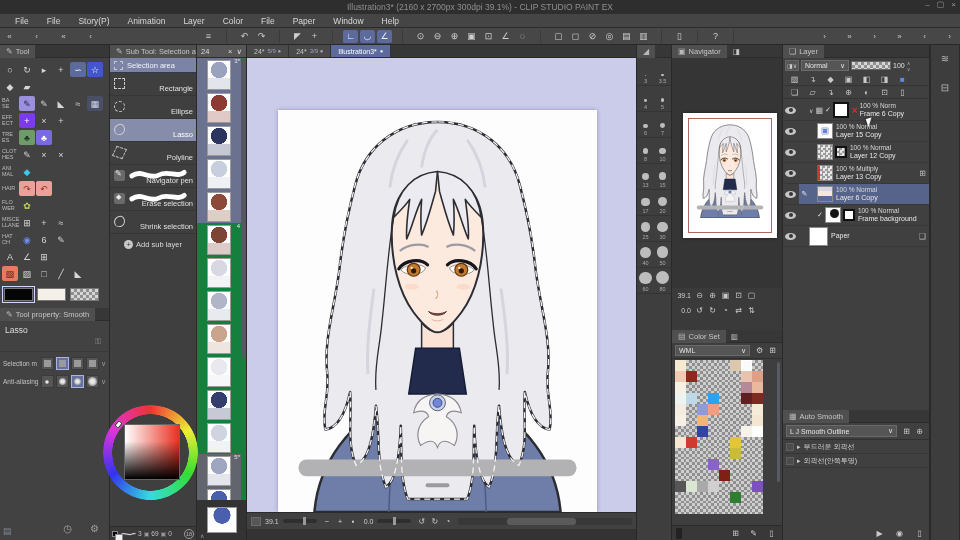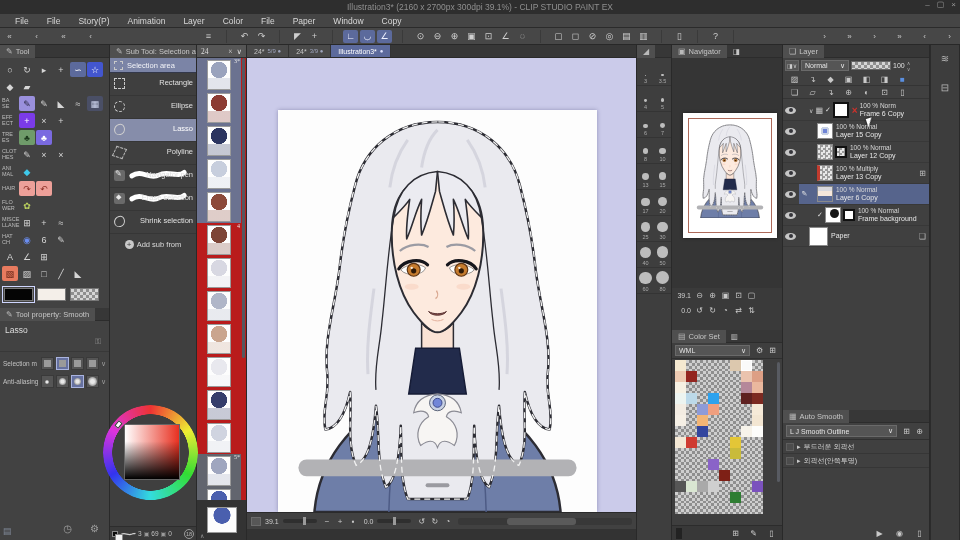--- a/index.html
+++ b/index.html
@@ -53,21 +53,21 @@
   .tp-caret{color:#9a9a9a;font-size:7px;}
   .tp-foot{position:absolute;right:8px;bottom:6px;display:flex;gap:14px;}
   .tp-foot span{font-size:10px;color:#9f9f9f;}
   .corner-ic{position:absolute;left:3px;bottom:4px;font-size:9px;color:#7f8796;}
 
   
   #subtool{left:110px;top:45px;width:87px;height:495px;background:#3f3f3f;}
   .stgroup{height:15px;background:#7b84a6;color:#f2f3f8;display:flex;align-items:center;gap:4px;padding:0 4px;font-size:7.5px;border-bottom:1px solid #33384a;}
   .stitem{position:relative;height:23px;border-bottom:1px solid #363636;}
   .stitem.sel{background:#868daa;}
-  .stname{position:absolute;right:3px;bottom:8px;font-size:7.5px;color:#e0e0e0;}
+  .stname{position:absolute;right:3px;bottom:2px;font-size:7.5px;color:#e0e0e0;}
   .stitem.sel .stname{color:#fff;}
   .stic{position:absolute;left:4px;top:5px;width:11px;height:11px;color:#c9c9c9;}
   .stic.rect{border:1px dashed #c9c9c9;}
   .stic.ellipse{border:1px dashed #c9c9c9;border-radius:50%;}
   .stic.lasso,.stic.lasso2{border:1.2px solid #cfcfcf;border-radius:60% 45% 55% 50%;transform:rotate(-12deg);}
   .stic.poly{border:1px dashed #b9b9b9;transform:rotate(18deg) skewX(-8deg);}
   .stic.pen{background:#6a6a6a;border-radius:2px;}
   .stic.pen:after{content:"✎";position:absolute;left:1px;top:-1px;font-size:8px;color:#e8e8e8;}
   .stic.erase{background:#6a6a6a;border-radius:2px;}
   .stic.erase:after{content:"◆";position:absolute;left:2px;top:0;font-size:7px;color:#e8e8e8;}
@@ -75,21 +75,21 @@
   .addsub{margin-top:6px;text-align:center;font-size:7.5px;color:#dadada;}
   .addsub .plus{display:inline-block;width:9px;height:9px;border-radius:50%;background:#c9c9c9;color:#3f3f3f;font-size:8px;line-height:9px;margin-right:3px;}
   .st-foot{position:absolute;left:0;bottom:0;width:100%;height:14px;background:#3a3a3a;border-top:1px solid #2d2d2d;display:flex;align-items:center;gap:2px;padding:0 2px;font-size:6.5px;color:#c0c0c0;}
   .bwchip{width:6px;height:6px;background:#0a0a0a;border:1px solid #888;position:relative;flex:none;}
   .bwchip:after{content:"";position:absolute;left:2px;top:2px;width:6px;height:6px;background:#f2f2f2;border:1px solid #888;}
   .sqg{width:16px;height:10px;flex:none;}
   .cnt-ic{color:#9a9a9a;font-size:6px;}
   .circ18{margin-left:auto;width:10px;height:10px;border:1px solid #9a9a9a;border-radius:50%;font-size:5.5px;display:flex;align-items:center;justify-content:center;color:#b5b5b5;}
 
   
-  #pages{left:197px;top:45px;width:50px;height:495px;background:#b91c1c;font-family:Liberation Serif, serif;}
+  #pages{left:197px;top:45px;width:50px;height:495px;background:#15803d;}
   .pages-head{display:flex;align-items:center;height:13px;background:#565656;font-size:7.5px;color:#ddd;gap:4px;padding:0 4px;border-bottom:1px solid #2c2c2c;}
   .pages-head .x{margin-left:auto;}
   #pageslist{position:absolute;left:0;top:13px;width:44px;bottom:40px;overflow:hidden;}
   .pslot{height:33px;display:flex;align-items:center;justify-content:center;position:relative;}
   .pslot.sec0{background:#6b7290;}
   .pslot.sec2{background:#62656e;}
   .pthumb{width:24px;height:30px;background:#fdfdfd;border:1px solid #9a9a9a;overflow:hidden;}
   .part{width:100%;height:100%;}
   .plab{position:absolute;right:1px;top:0;font-size:6px;color:#e8e8e8;}
   .pscroll{position:absolute;right:1px;top:13px;width:3px;height:300px;background:#55585f;border-radius:2px;}
@@ -224,21 +224,21 @@
   <div class="menubar">
       <span class="mitem">File</span>
       <span class="mitem">File</span>
       <span class="mitem">Story(P)</span>
       <span class="mitem">Animation</span>
       <span class="mitem">Layer</span>
       <span class="mitem">Color</span>
       <span class="mitem">File</span>
       <span class="mitem">Paper</span>
       <span class="mitem">Window</span>
-      <span class="mitem">Copy</span>
+      <span class="mitem">Help</span>
     </div>
 
   <div class="cmdbar">
     <span class="cmd-left">
         <span class="pic">«</span>
         <span class="pic">‹</span>
         <span class="pic">«</span>
         <span class="pic">‹</span>
       </span>
     <span class="cmd-icons">
@@ -478,21 +478,21 @@
           <svg class="stroke" viewBox="0 0 64 16">
             <path d="M2,9 C14,1 22,14 33,8 C44,2 54,12 62,5" stroke="#fff" stroke-width="5.5" fill="none" stroke-linecap="round"></path>
           </svg>
           <span class="stname">Erase selection</span>
         </div>
         <div class="stitem">
           <span class="stic lasso2"></span>
           <span class="stname">Shrink selection</span>
         </div>
       </div>
-    <div class="addsub"><span class="plus">+</span><span>Add sub from</span></div>
+    <div class="addsub"><span class="plus">+</span><span>Add sub layer</span></div>
     <div class="st-foot">
       <span class="bwchip"></span>
       <svg class="sqg" viewBox="0 0 32 12">
           <path d="M2,7 C10,2 16,10 24,6 C27,4 29,6 30,5" stroke="#cfcfcf" stroke-width="2.5" fill="none" stroke-linecap="round"></path>
         </svg>
       <span>3</span>
         <span class="cnt-ic">▣</span>
       <span>69</span>
         <span class="cnt-ic">▣</span>
       <span>0</span>

